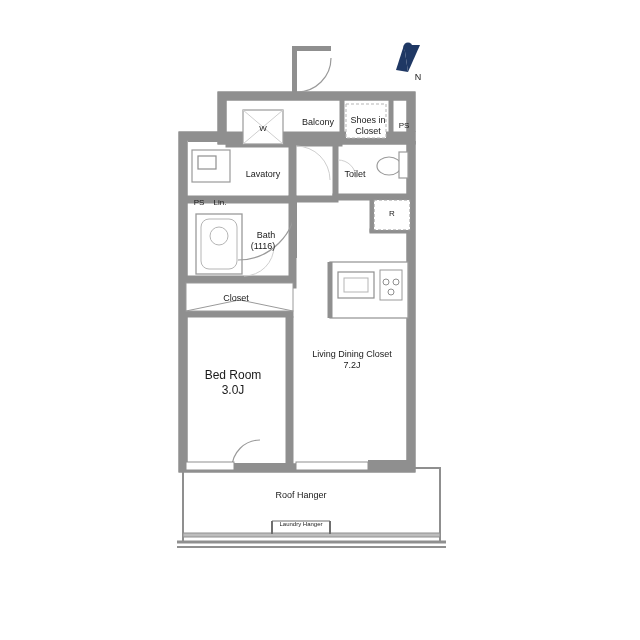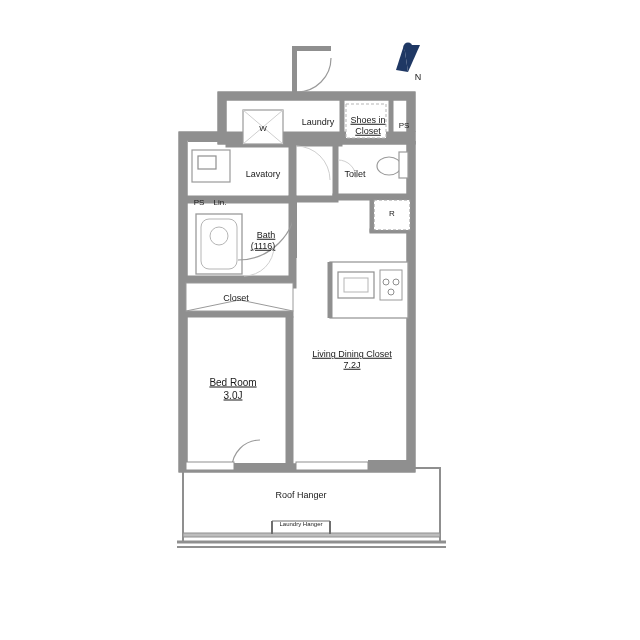--- a/index.html
+++ b/index.html
@@ -25,23 +25,23 @@
     font-family: "Liberation Sans", sans-serif;
     color: #1a1a1a;
     text-align: center;
     white-space: nowrap;
     line-height: 1.15;
     transform: translate(-50%, -50%);
     letter-spacing: 0px;
   }
   .lbl.s9  { font-size: 9px; }
   .lbl.s8  { font-size: 8px; }
-  .lbl.s10 { font-size: 10px; margin-top: 6px; }
+  .lbl.s10 { font-size: 12px; }
   .lbl.s6  { font-size: 6px; }
-  .twoline { line-height: 1.25; text-decoration: underline; }
+  .twoline { line-height: 1.25; }
 </style>
 </head>
 <body>
 
 <svg id="plan" viewBox="0 0 640 640" xmlns="http://www.w3.org/2000/svg">
 
   <g>
     <polygon points="404,45 420,45 408,72" fill="#1f3864"></polygon>
     <polygon points="404,45 396,70 408,72" fill="#1f3864"></polygon>
     <circle cx="408" cy="47" r="4.5" fill="#1f3864"></circle>
@@ -153,21 +153,21 @@
     <rect x="230" y="463" width="56" height="5" fill="#8f8f8f"></rect>
 
     <rect x="186" y="462" width="48" height="8" fill="#ffffff" stroke="#8f8f8f" stroke-width="1"></rect>
     <rect x="296" y="462" width="72" height="8" fill="#ffffff" stroke="#8f8f8f" stroke-width="1"></rect>
     <rect x="368" y="460" width="42" height="10" fill="#8f8f8f"></rect>
   </g>
 
 </svg>
 
 <div>
-  <div class="lbl s9" style="left:318px; top:122px;">Laundry</div>
+  <div class="lbl s9" style="left:318px; top:122px;">Balcony</div>
 
   <div class="lbl s9 twoline" style="left:368px; top:126px;">
     <span style="white-space:pre-line;">Shoes in
 Closet</span>
   </div>
 
   <div class="lbl s9" style="left:249px; top:174px;padding-left:28px;">Lavatory</div>
   <div class="lbl s9" style="left:355px; top:174px;">Toilet</div>
 
   <div class="lbl s9 twoline" style="left:263px; top:241px; white-space:pre-line;text-align:right;">Bath

